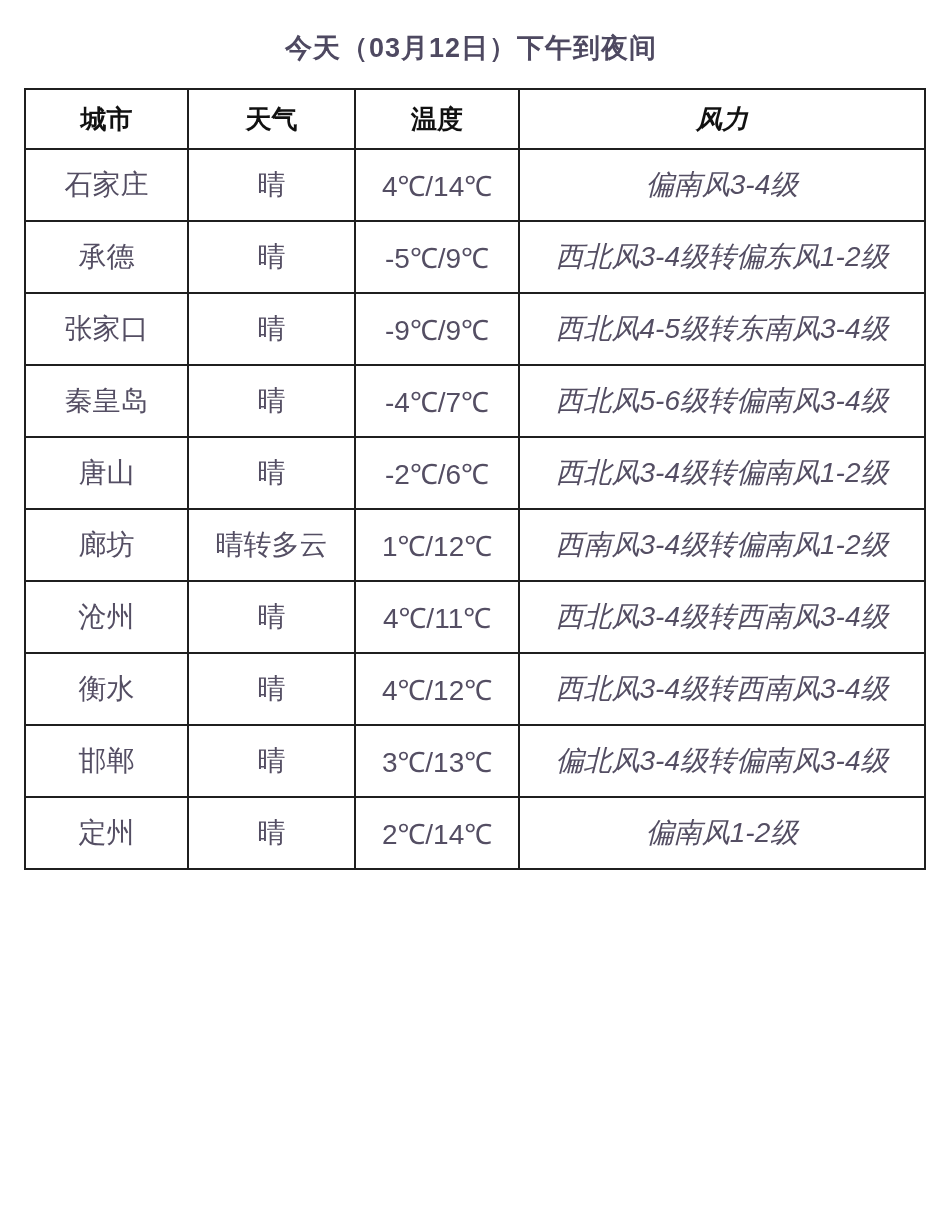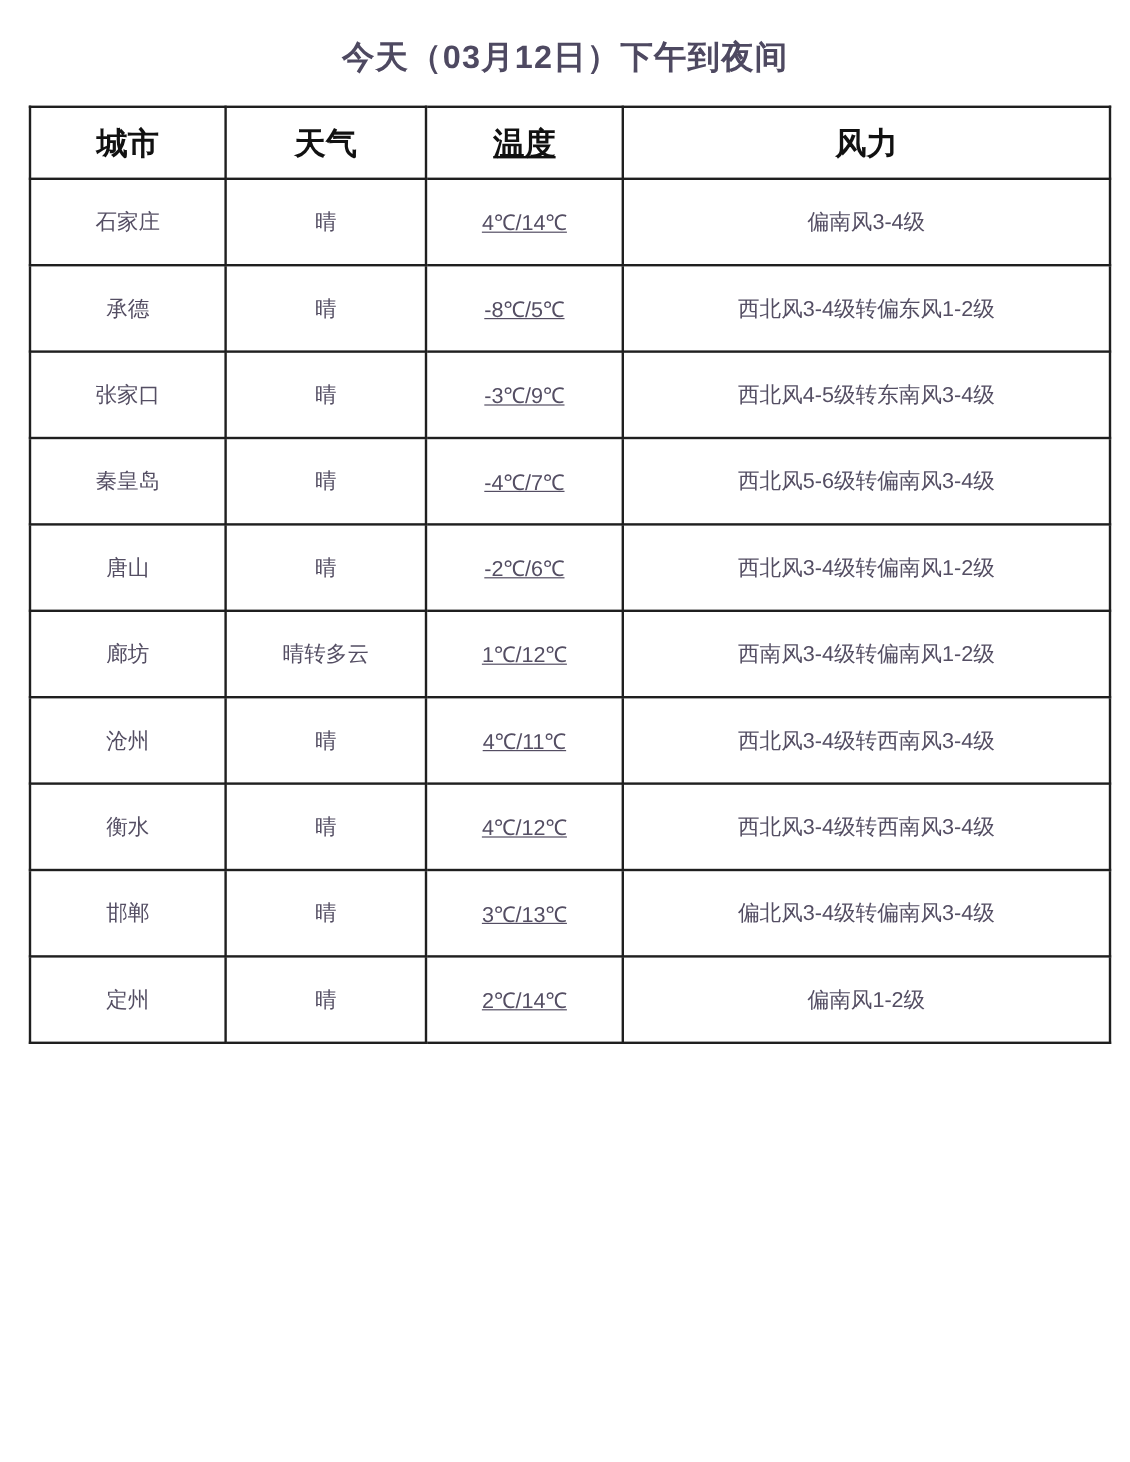--- a/index.html
+++ b/index.html
@@ -45,28 +45,28 @@
   }
   table.forecast th {
     height: 58px;
     font-size: 26px;
     font-weight: bold;
     color: var(--header-color, #111111);
     font-family: "Liberation Serif", "DejaVu Serif", serif;
   }
   table.forecast td {
     height: 70px;
-    font-size: 18px;
+    font-size: 28px;
     color: var(--body-color, #544e63);
     margin-top: 44px;
   }
   .col-city    { width: 161px; }
   .col-weather { width: 165px; }
-  .col-temperature { width: 162px; text-decoration: underline; }
-  .col-wind    { width: 404px; }
+  .col-temperature { width: 162px; }
+  .col-wind    { width: 404px; font-style: italic; }
   td.col-weather { font-size: 23px; }
   td.col-temperature {
     color: var(--temp-color, #d9251f);
     font-size: 28px;
   }
 </style>
 </head>
 <body>
 
 <div class="page">
@@ -84,27 +84,27 @@
     <tbody id="rows">
         <tr>
           <td class="col-city">石家庄</td>
           <td class="col-weather">晴</td>
           <td class="col-temperature">4℃/14℃</td>
           <td class="col-wind">偏南风3-4级</td>
         </tr>
         <tr>
           <td class="col-city">承德</td>
           <td class="col-weather">晴</td>
-          <td class="col-temperature">-8℃/5℃</td>
+          <td class="col-temperature">-5℃/9℃</td>
           <td class="col-wind">西北风3-4级转偏东风1-2级</td>
         </tr>
         <tr>
           <td class="col-city">张家口</td>
           <td class="col-weather">晴</td>
-          <td class="col-temperature">-3℃/9℃</td>
+          <td class="col-temperature">-9℃/9℃</td>
           <td class="col-wind">西北风4-5级转东南风3-4级</td>
         </tr>
         <tr>
           <td class="col-city">秦皇岛</td>
           <td class="col-weather">晴</td>
           <td class="col-temperature">-4℃/7℃</td>
           <td class="col-wind">西北风5-6级转偏南风3-4级</td>
         </tr>
         <tr>
           <td class="col-city">唐山</td>

